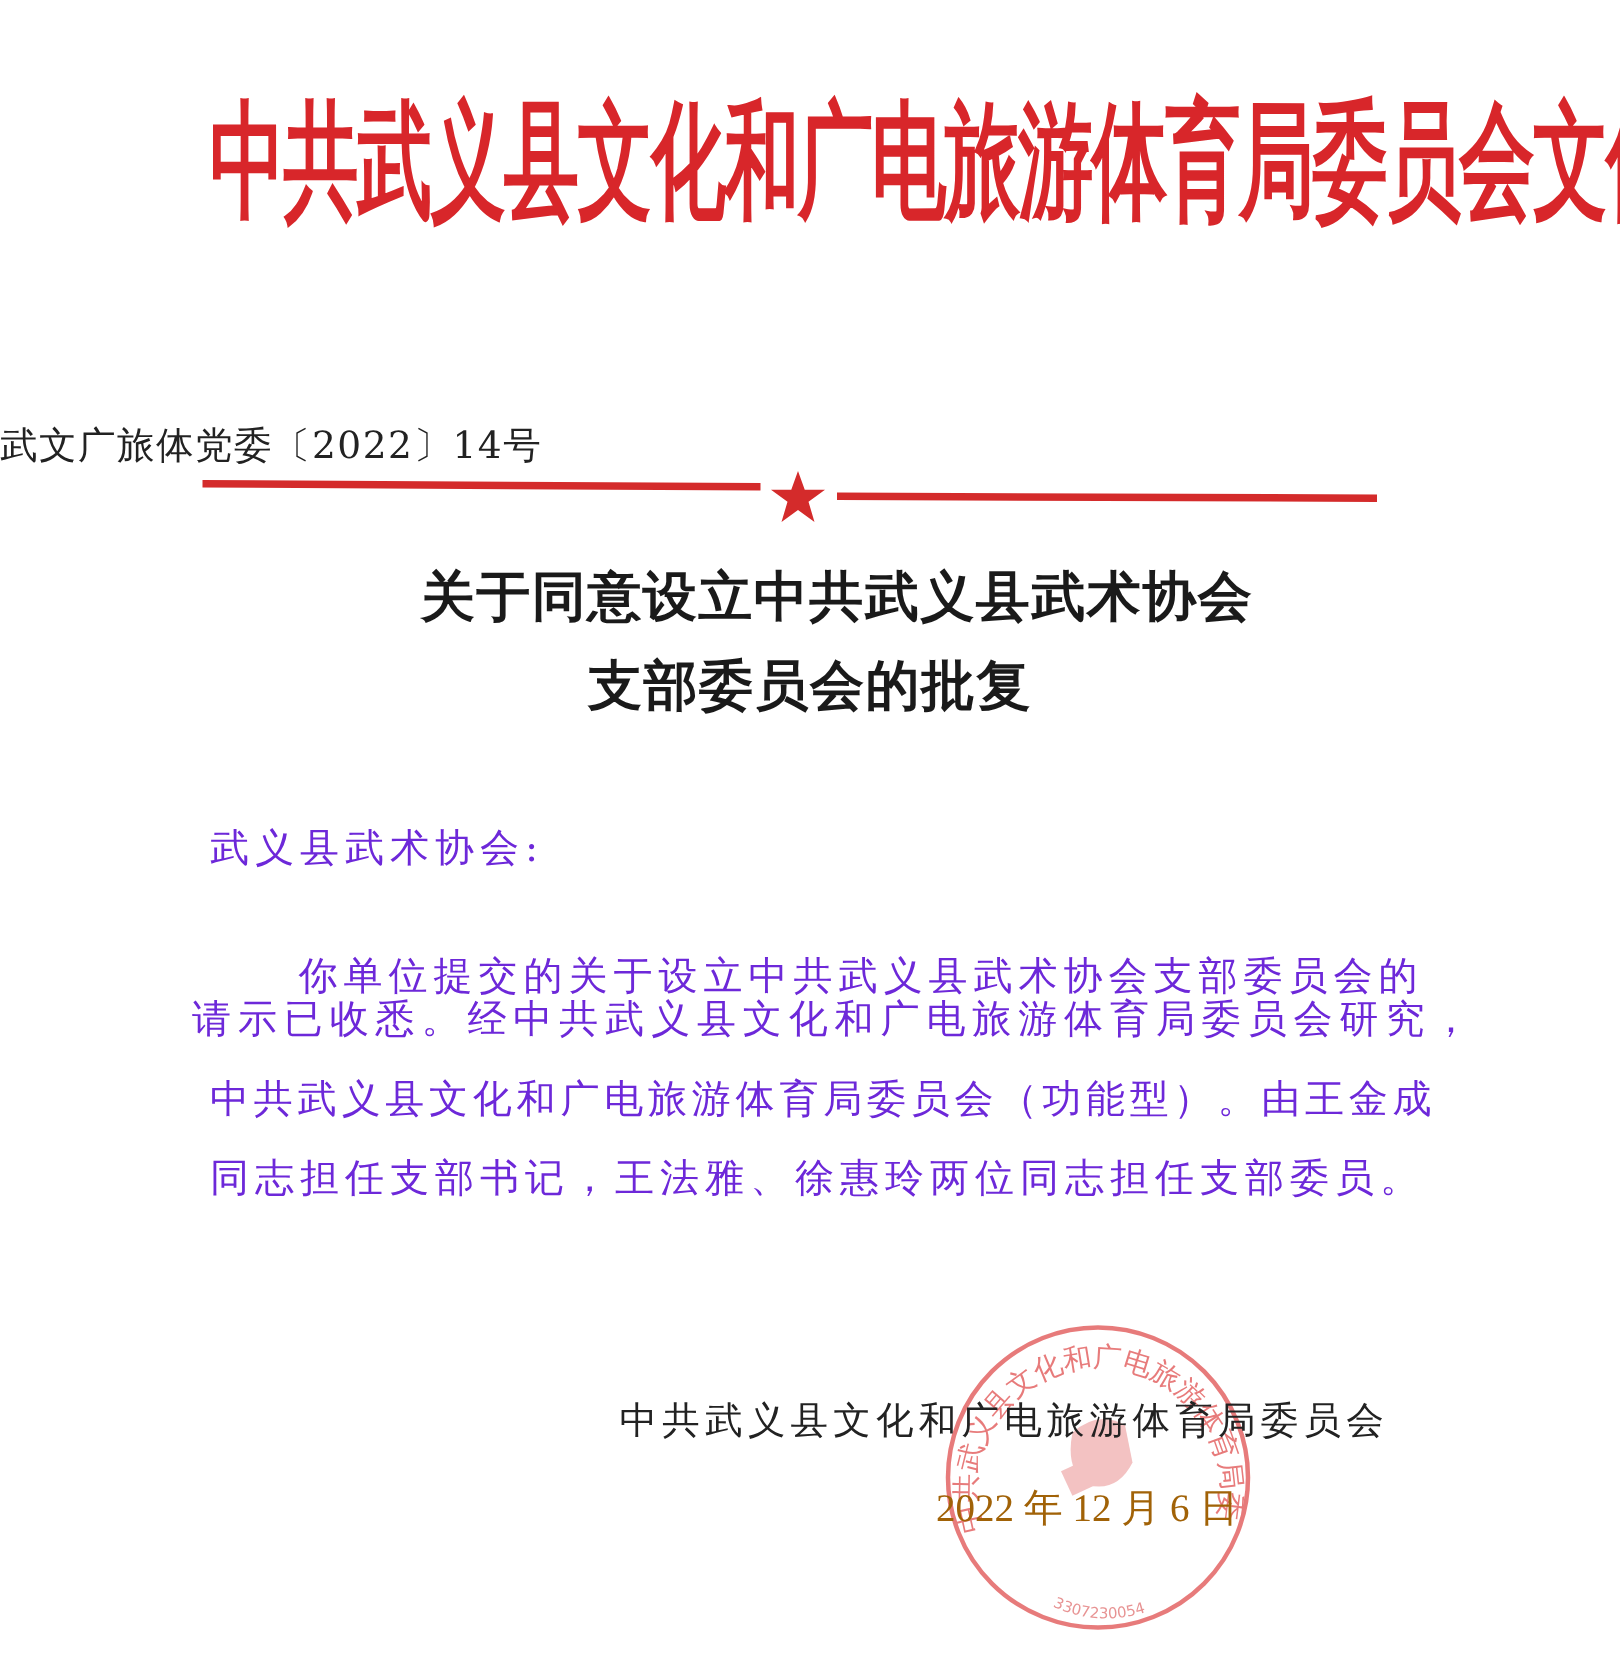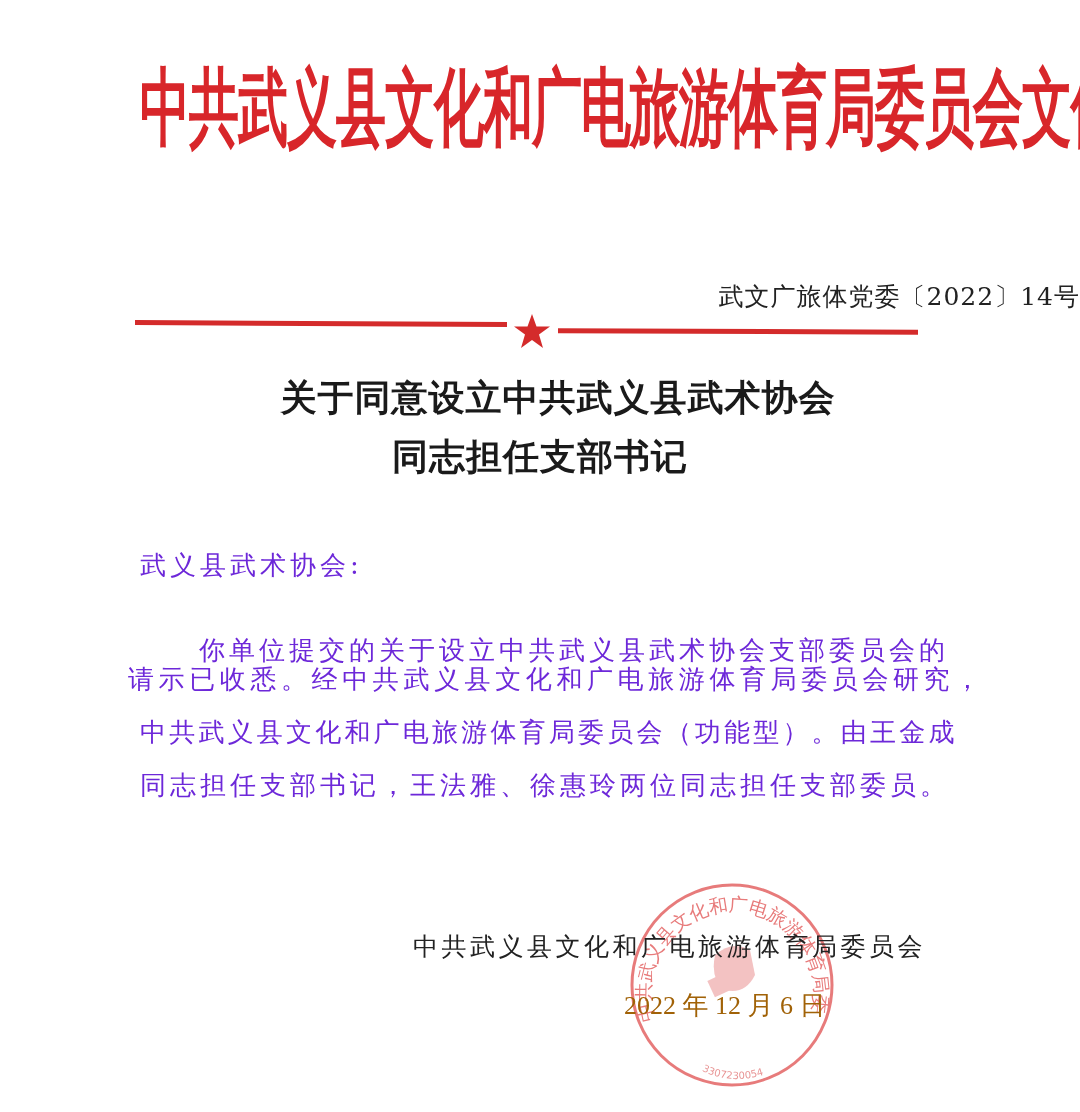--- a/index.html
+++ b/index.html
@@ -10,21 +10,21 @@
   }
   .header-title {
     position: absolute; left: 140px; top: 58px; width: 800px; height: 100px;
     color: #d8262a; font-size: 50px; font-weight: bold;
     font-family: "DejaVu Serif", "Liberation Serif", serif;
     white-space: nowrap; text-align: center; line-height: 100px;
     transform: scaleY(1.7); transform-origin: center;
     letter-spacing: -1px;
   }
   .doc-number {
-    position: absolute; left: 0; width: 1080px; top: 280px; text-align: right;
+    position: absolute; left: 0; width: 1080px; top: 280px; text-align: left;
     font-size: 25px; color: #222;
     font-family: "DejaVu Serif", "Liberation Serif", serif;
     letter-spacing: 1px;
   }
   .rule-left, .rule-right {
     position: absolute; height: 5px; background: #d42b2b;
   }
   .rule-left { left: 135px; width: 372px; top: 321px; transform: rotate(0.3deg); }
   .rule-right { left: 558px; width: 360px; top: 329px; transform: rotate(0.2deg); }
   .star {
@@ -72,21 +72,21 @@
 
   <div class="doc-number">武文广旅体党委〔2022〕14号</div>
 
   <div class="rule-left"></div>
   <svg class="star" viewBox="0 0 38 36">
     <polygon points="19,1 23.5,13.5 37,13.5 26,21.5 30,35 19,27 8,35 12,21.5 1,13.5 14.5,13.5" fill="#d42b2b"></polygon>
   </svg>
   <div class="rule-right"></div>
 
   <div class="doc-title l1">关于同意设立中共武义县武术协会</div>
-  <div class="doc-title l2">同志担任支部书记</div>
+  <div class="doc-title l2">支部委员会的批复</div>
 
   <div class="body-text salutation">武义县武术协会:</div>
   <div class="body-text p1">你单位提交的关于设立中共武义县武术协会支部委员会的</div>
   <div class="body-text p2">请示已收悉。经中共武义县文化和广电旅游体育局委员会研究，</div>
   <div class="body-text p3">中共武义县文化和广电旅游体育局委员会（功能型）。由王金成</div>
   <div class="body-text p4">同志担任支部书记，王法雅、徐惠玲两位同志担任支部委员。</div>
 
   <svg class="stamp" viewBox="0 0 215 210">
     <defs>
       <path id="arc" d="M 30 140 A 82 82 0 1 1 185 140"></path>

